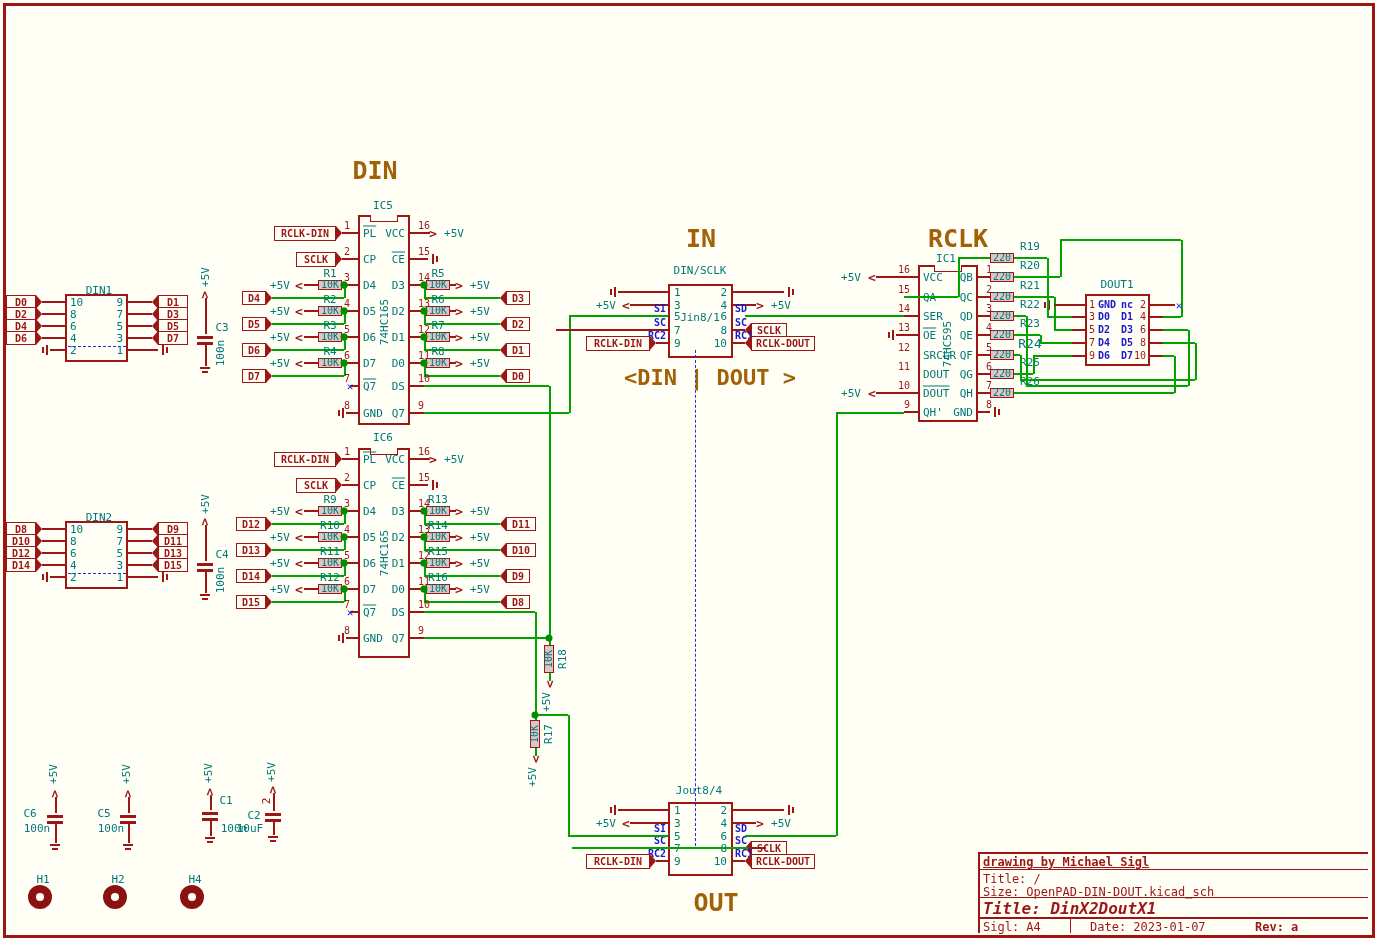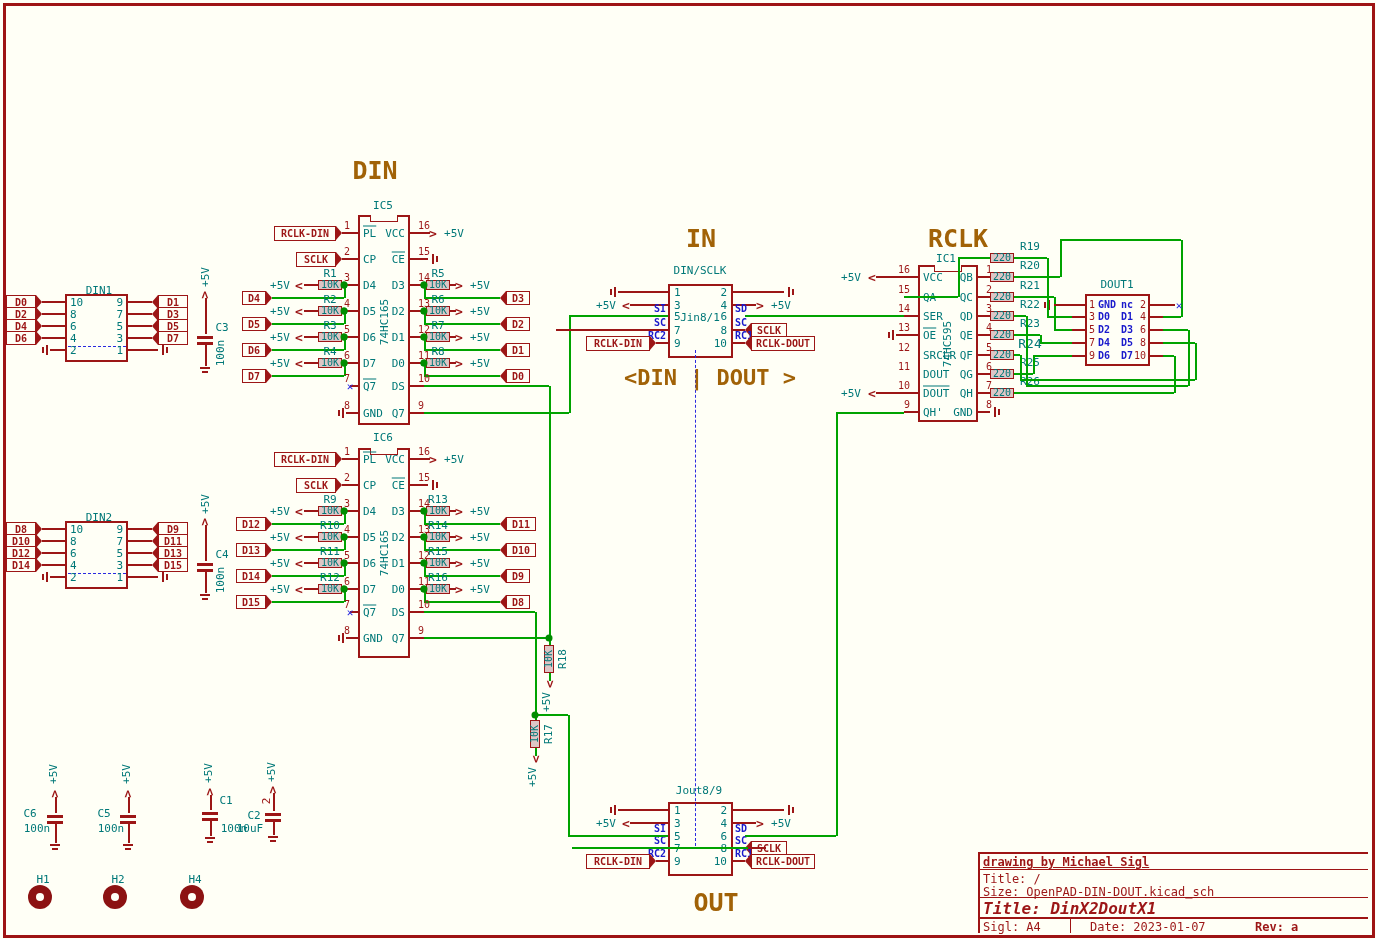--- a/index.html
+++ b/index.html
@@ -576,21 +576,21 @@
       <div class="t al net" style="left: 735px; top: 336px; font-size: 10px;">RC1</div>
       <div class="seg r" style="left: 656px; top: 342px; width: 12px; height: 2px;"></div>
       <div class="hexl" style="left: 586px; top: 335.5px; width: 64px; height: 15px;"></div>
       <div class="tri" style="top: 335.5px; left: 650px; border-top: 7.5px solid transparent; border-bottom: 7.5px solid transparent; border-left: 6px solid rgb(156, 22, 22);"></div>
       <div class="t red" style="left: 618px; top: 343.5px; font-size: 10px; font-weight: bold;">RCLK-DIN</div>
       <div class="seg r" style="left: 733px; top: 342px; width: 12px; height: 2px;"></div>
       <div class="hexl" style="left: 751px; top: 335.5px; width: 64px; height: 15px;"></div>
       <div class="tri" style="top: 335.5px; left: 745px; border-top: 7.5px solid transparent; border-bottom: 7.5px solid transparent; border-right: 6px solid rgb(156, 22, 22);"></div>
       <div class="t red" style="left: 783px; top: 343.5px; font-size: 10px; font-weight: bold;">RCLK-DOUT</div>
       <div class="box" style="left: 668px; top: 802px; width: 65px; height: 74px;"></div>
-      <div class="t teal" style="left: 699px; top: 790px; font-size: 11px;">Jout8/9</div>
+      <div class="t teal" style="left: 699px; top: 790px; font-size: 11px;">Jout8/4</div>
       <div class="t al teal" style="left: 674px; top: 810px; font-size: 11px;">1</div>
       <div class="t ar teal" style="left: 727px; top: 810px; font-size: 11px;">2</div>
       <div class="seg r" style="left: 618px; top: 809px; width: 50px; height: 2px;"></div>
       <div class="seg r" style="left: 614px; top: 805px; width: 2px; height: 10px;"></div>
       <div class="seg r" style="left: 610px; top: 807px; width: 2px; height: 6px;"></div>
       <div class="seg r" style="left: 733px; top: 809px; width: 51px; height: 2px;"></div>
       <div class="seg r" style="left: 788px; top: 805px; width: 2px; height: 10px;"></div>
       <div class="seg r" style="left: 792px; top: 807px; width: 2px; height: 6px;"></div>
       <div class="t al teal" style="left: 674px; top: 823px; font-size: 11px;">3</div>
       <div class="t ar teal" style="left: 727px; top: 823px; font-size: 11px;">4</div>

